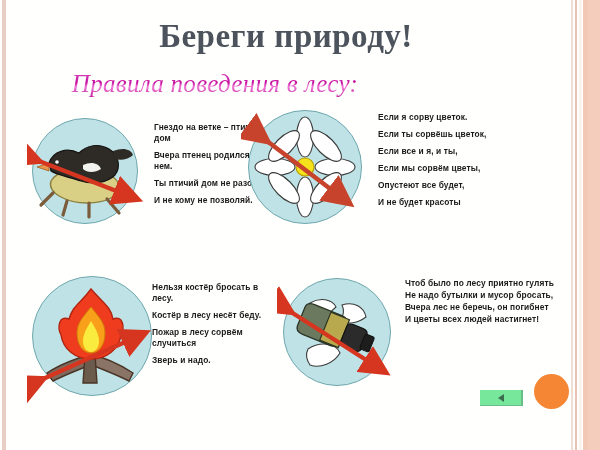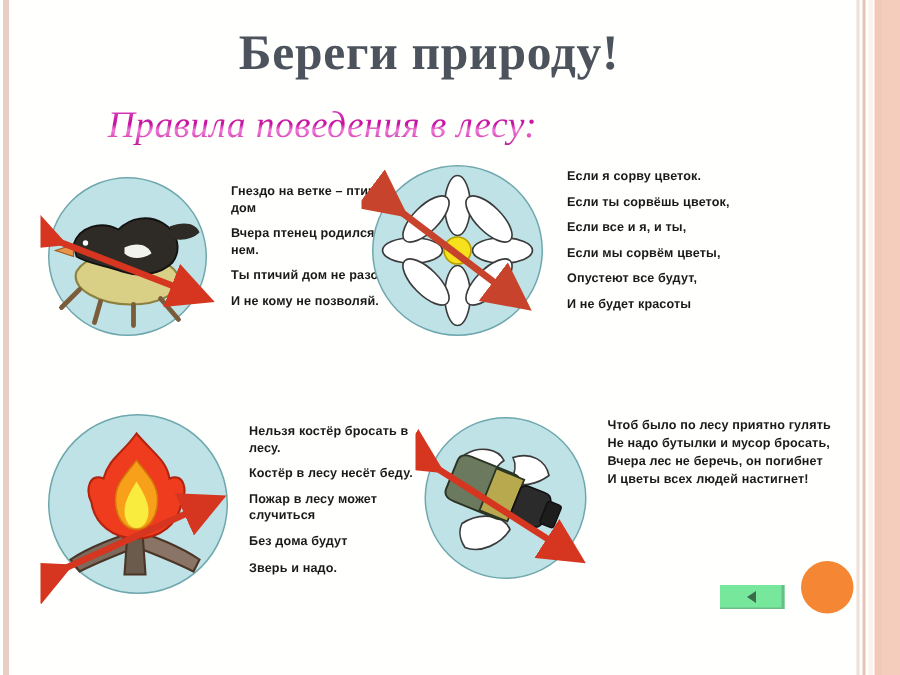--- a/index.html
+++ b/index.html
@@ -85,21 +85,21 @@
     color:#1a1a1a;
     line-height:1.32;
     letter-spacing:.1px;
   }
   .txt p{margin:0 0 6px 0;}
   .txt p:last-child{margin-bottom:0;}
   .txt.tight p{margin:0 0 1px 0;}
 
   .t-tl{margin-left:16px;margin-top:4px;width:118px;}
   .t-tr{margin-left:16px;margin-top:2px;width:150px;}
-  .t-bl{margin-left:14px;margin-top:6px;width:125px;}
+  .t-bl{margin-top:6px;width:125px;}
   .t-br{margin-left:14px;margin-top:0px;width:150px;}
 
   
   .navbtn{
     position:absolute;left:480px;top:390px;
     width:41px;height:15px;
     background:#77e79b;
     border-right:2px solid #6bbd87;
     border-bottom:1px solid #6bbd87;
     display:flex;align-items:center;justify-content:center;
@@ -201,21 +201,21 @@
           </marker>
         </defs>
         <line x1="26" y1="38" x2="108" y2="100" stroke="#c8432c" stroke-width="4.6" marker-start="url(#ah2b)" marker-end="url(#ah2)"></line>
       </svg>
     </div>
     <div class="txt t-tr">
       <p>Если я сорву цветок.</p>
       <p>Если ты сорвёшь цветок,</p>
       <p>Если все и я, и ты,</p>
       <p>Если мы сорвём цветы,</p>
-      <p>Опустеют все будут,</p>
+      <p>Опустеют все будет,</p>
       <p>И не будет красоты</p>
     </div>
   </div>
 
   <div class="rule rule-bl">
     <div class="circ c-fire">
       <svg width="118" height="118" viewBox="0 0 118 118">
 
         <g stroke="#4a3526" stroke-width="1.4">
           <path d="M14 96 C26 88 46 80 62 76 L68 84 C52 90 32 98 20 104 Z" fill="#7d6a5c"></path>
@@ -240,22 +240,21 @@
           <marker id="ah3b" markerWidth="7" markerHeight="7" refX="5.5" refY="3.5" orient="auto">
             <path d="M0,0 L7,3.5 L0,7 Z" fill="#d6351f"></path>
           </marker>
         </defs>
         <line x1="16" y1="108" x2="118" y2="62" stroke="#d6351f" stroke-width="4.4" marker-start="url(#ah3b)" marker-end="url(#ah3)"></line>
       </svg>
     </div>
     <div class="txt t-bl">
       <p>Нельзя костёр бросать в лесу.</p>
       <p>Костёр в лесу несёт беду.</p>
-      <p>Пожар в лесу может случиться</p>
-      <p>Без дома будут</p>
+      <p>Пожар в лесу сорвём случиться</p>
       <p>Зверь и надо.</p>
     </div>
   </div>
 
   <div class="rule rule-br">
     <div class="circ c-bottle">
       <svg width="106" height="106" viewBox="0 0 106 106">
 
         <g fill="#ffffff" stroke="#3a3a3a" stroke-width="1.1">
           <path d="M26 24 C36 18 48 20 52 28 C46 32 42 40 44 46 C34 44 24 36 26 24 Z"></path>

